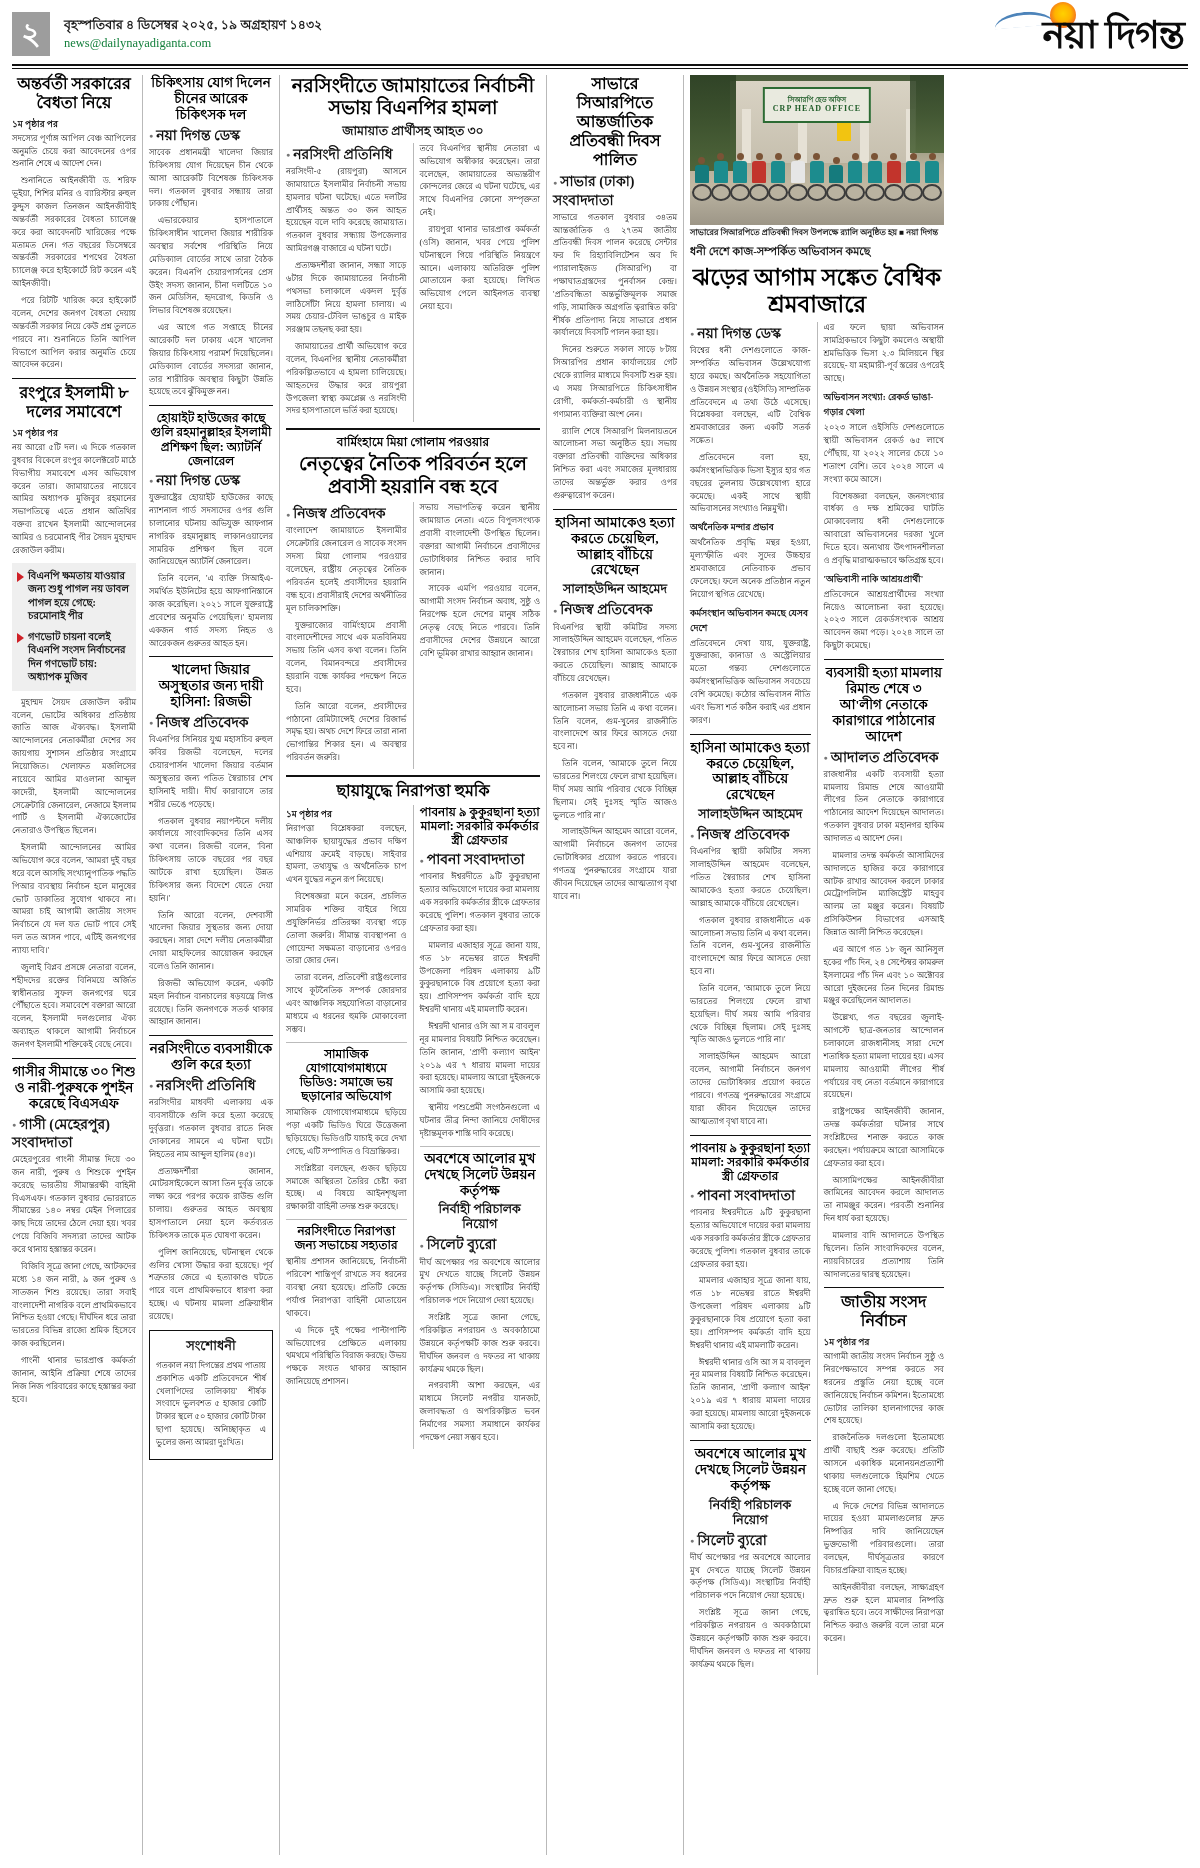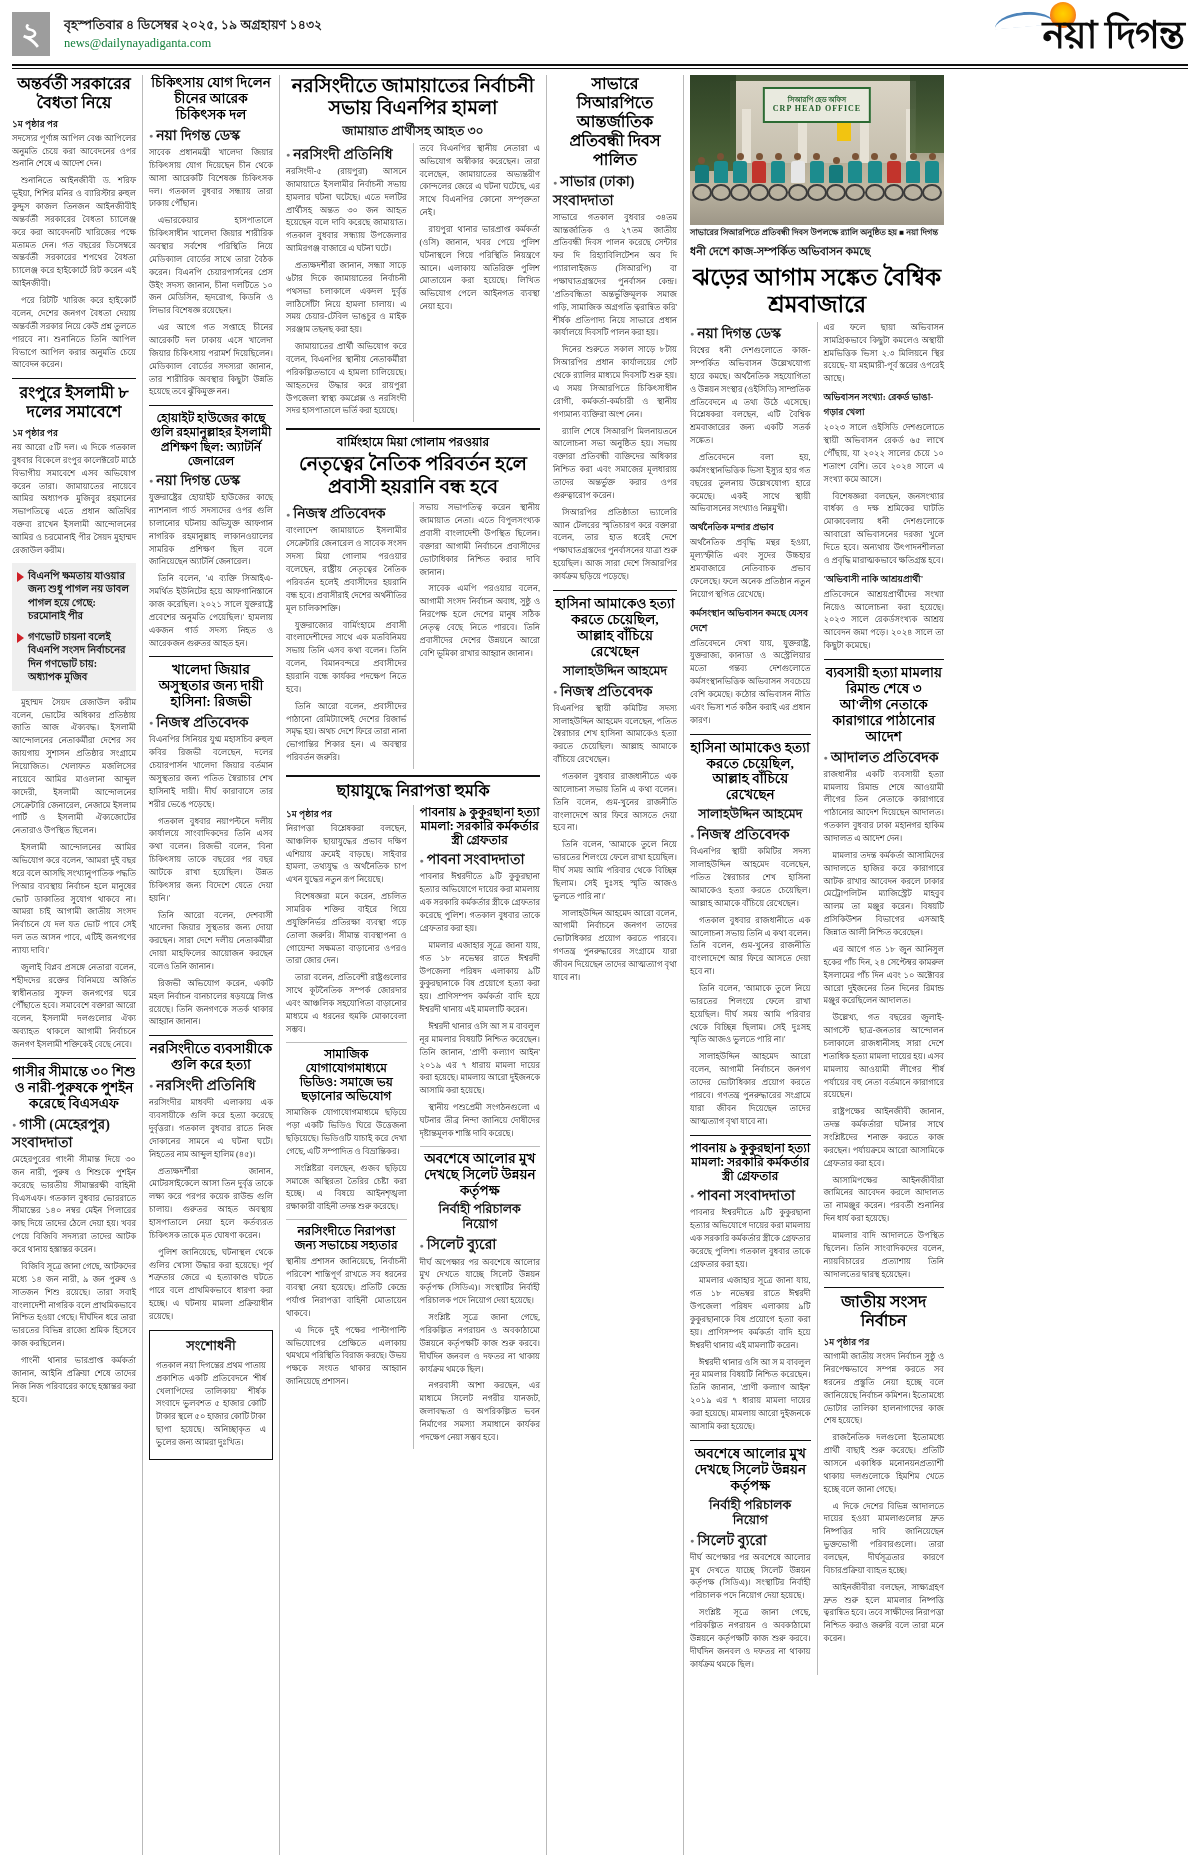--- a/index.html
+++ b/index.html
@@ -284,21 +284,20 @@
     </div>
 
     <div class="vline"></div>
 
     <div class="col c5">
       <div class="hl hl-md">সাভারে সিআরপিতে আন্তর্জাতিক প্রতিবন্ধী দিবস পালিত</div>
       <div class="byline">সাভার (ঢাকা) সংবাদদাতা</div>
       <p class="body">সাভারে গতকাল বুধবার ৩৪তম আন্তর্জাতিক ও ২৭তম জাতীয় প্রতিবন্ধী দিবস পালন করেছে সেন্টার ফর দি রিহ্যাবিলিটেশন অব দি প্যারালাইজড (সিআরপি) বা পক্ষাঘাতগ্রস্তদের পুনর্বাসন কেন্দ্র। 'প্রতিবন্ধিতা অন্তর্ভুক্তিমূলক সমাজ গড়ি, সামাজিক অগ্রগতি ত্বরান্বিত করি' শীর্ষক প্রতিপাদ্য নিয়ে সাভারে প্রধান কার্যালয়ে দিবসটি পালন করা হয়।</p>
       <p class="body ind">দিনের শুরুতে সকাল সাড়ে ৮টায় সিআরপির প্রধান কার্যালয়ের গেট থেকে র‍্যালির মাধ্যমে দিবসটি শুরু হয়। এ সময় সিআরপিতে চিকিৎসাধীন রোগী, কর্মকর্তা-কর্মচারী ও স্থানীয় গণ্যমান্য ব্যক্তিরা অংশ নেন।</p>
       <p class="body ind">র‍্যালি শেষে সিআরপি মিলনায়তনে আলোচনা সভা অনুষ্ঠিত হয়। সভায় বক্তারা প্রতিবন্ধী ব্যক্তিদের অধিকার নিশ্চিত করা এবং সমাজের মূলধারায় তাদের অন্তর্ভুক্ত করার ওপর গুরুত্বারোপ করেন।</p>
-      <p class="body ind">সিআরপির প্রতিষ্ঠাতা ভ্যালেরি অ্যান টেলরের স্মৃতিচারণ করে বক্তারা বলেন, তার হাত ধরেই দেশে পক্ষাঘাতগ্রস্তদের পুনর্বাসনের যাত্রা শুরু হয়েছিল। আজ সারা দেশে সিআরপির কার্যক্রম ছড়িয়ে পড়েছে।</p>
 
       <div class="rule"></div>
       <div class="hl hl-sm">হাসিনা আমাকেও হত্যা করতে চেয়েছিল, আল্লাহ বাঁচিয়ে রেখেছেন</div>
       <div class="sub-hl">সালাহউদ্দিন আহমেদ</div>
       <div class="byline">নিজস্ব প্রতিবেদক</div>
       <p class="body">বিএনপির স্থায়ী কমিটির সদস্য সালাহউদ্দিন আহমেদ বলেছেন, পতিত স্বৈরাচার শেখ হাসিনা আমাকেও হত্যা করতে চেয়েছিল। আল্লাহ আমাকে বাঁচিয়ে রেখেছেন।</p>
       <p class="body ind">গতকাল বুধবার রাজধানীতে এক আলোচনা সভায় তিনি এ কথা বলেন। তিনি বলেন, গুম-খুনের রাজনীতি বাংলাদেশে আর ফিরে আসতে দেয়া হবে না।</p>
       <p class="body ind">তিনি বলেন, 'আমাকে তুলে নিয়ে ভারতের শিলংয়ে ফেলে রাখা হয়েছিল। দীর্ঘ সময় আমি পরিবার থেকে বিচ্ছিন্ন ছিলাম। সেই দুঃসহ স্মৃতি আজও ভুলতে পারি না।'</p>
       <p class="body ind">সালাহউদ্দিন আহমেদ আরো বলেন, আগামী নির্বাচনে জনগণ তাদের ভোটাধিকার প্রয়োগ করতে পারবে। গণতন্ত্র পুনরুদ্ধারের সংগ্রামে যারা জীবন দিয়েছেন তাদের আত্মত্যাগ বৃথা যাবে না।</p>
     </div>

